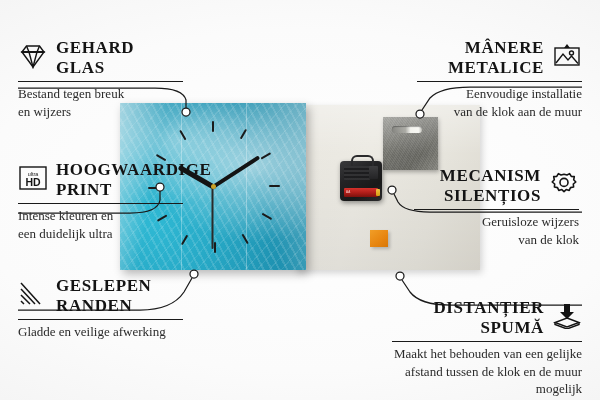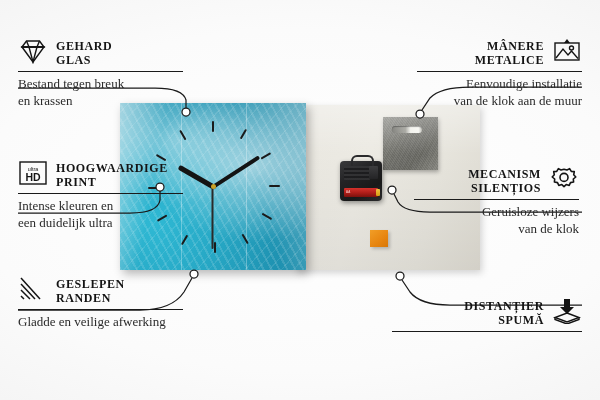--- a/index.html
+++ b/index.html
@@ -125,21 +125,21 @@
     position:absolute;left:50%;top:50%;width:5px;height:5px;margin:-2.5px 0 0 -2.5px;
     border-radius:50%;background:#c9a227;box-shadow:0 0 1px rgba(0,0,0,.6);
   }
 
   
   .callout{position:absolute;}
   .co-head{display:flex;align-items:center;gap:8px;}
   .co-head.right{justify-content:flex-end;}
   .co-title{
     font-family:"Liberation Serif",serif;font-weight:bold;
-    font-size:12px;letter-spacing:.6px;color:#141414;line-height:1.18;
+    font-size:17px;letter-spacing:.6px;color:#141414;line-height:1.18;
     text-transform:uppercase;
   }
   .co-rule{height:1.3px;background:#1a1a1a;margin:3px 0 3px 0;}
   .co-desc{
     font-family:"Liberation Serif",serif;font-size:13px;color:#2a2a2a;
     line-height:1.32;
   }
   .co-desc.right{text-align:right;}
   .icon{flex:0 0 auto;display:block;}
 
@@ -249,21 +249,21 @@
         <svg width="30" height="26" viewBox="0 0 30 26" fill="none" stroke="#141414" stroke-width="1.4">
           <path d="M4 9 L15 24 L26 9 Z"></path>
           <path d="M4 9 L8.5 3 L21.5 3 L26 9 Z"></path>
           <path d="M8.5 3 L11 9 L15 24 L19 9 L21.5 3"></path>
           <path d="M4 9 L26 9"></path>
         </svg>
       </span>
       <span class="co-title"><span>GEHARD</span><br><span>GLAS</span></span>
     </div>
     <div class="co-rule"></div>
-    <div class="co-desc"><span>Bestand tegen breuk</span><br><span>en krassen</span></div>
+    <div class="co-desc"><span>Bestand tegen breuk</span><br><span>en wijzers</span></div>
   </div>
 
   <div class="callout" style="left:18px;top:160px;width:165px;">
     <div class="co-head">
       <span class="icon">
         <svg width="30" height="26" viewBox="0 0 30 26">
           <rect x="2" y="2" width="26" height="22" fill="none" stroke="#141414" stroke-width="1.4"></rect>
           <text x="15" y="11" font-family="Liberation Sans, sans-serif" font-size="5.4" text-anchor="middle" fill="#141414">ultra</text>
           <text x="15" y="21" font-family="Liberation Sans, sans-serif" font-size="10.5" font-weight="bold" text-anchor="middle" fill="#141414">HD</text>
         </svg>
@@ -327,15 +327,16 @@
       <span class="co-title" style="text-align:right"><span>DISTANȚIER</span><br><span>SPUMĂ</span></span>
       <span class="icon">
         <svg width="30" height="26" viewBox="0 0 30 26" stroke="#141414" stroke-width="1.4" fill="none">
           <path d="M12 1 L18 1 L18 9 L22 9 L15 16 L8 9 L12 9 Z" fill="#141414" stroke="none"></path>
           <path d="M15 15 L27 19.5 L15 24 L3 19.5 Z"></path>
           <path d="M3 19.5 L3 21.5 L15 26 L27 21.5 L27 19.5"></path>
         </svg>
       </span>
     </div>
     <div class="co-rule"></div>
+    <div class="co-desc right"><span>Maakt het behouden van een gelijke</span><br><span>afstand tussen de klok en de muur mogelijk</span></div>
   </div>
 
 </div>
 
 </body></html>

